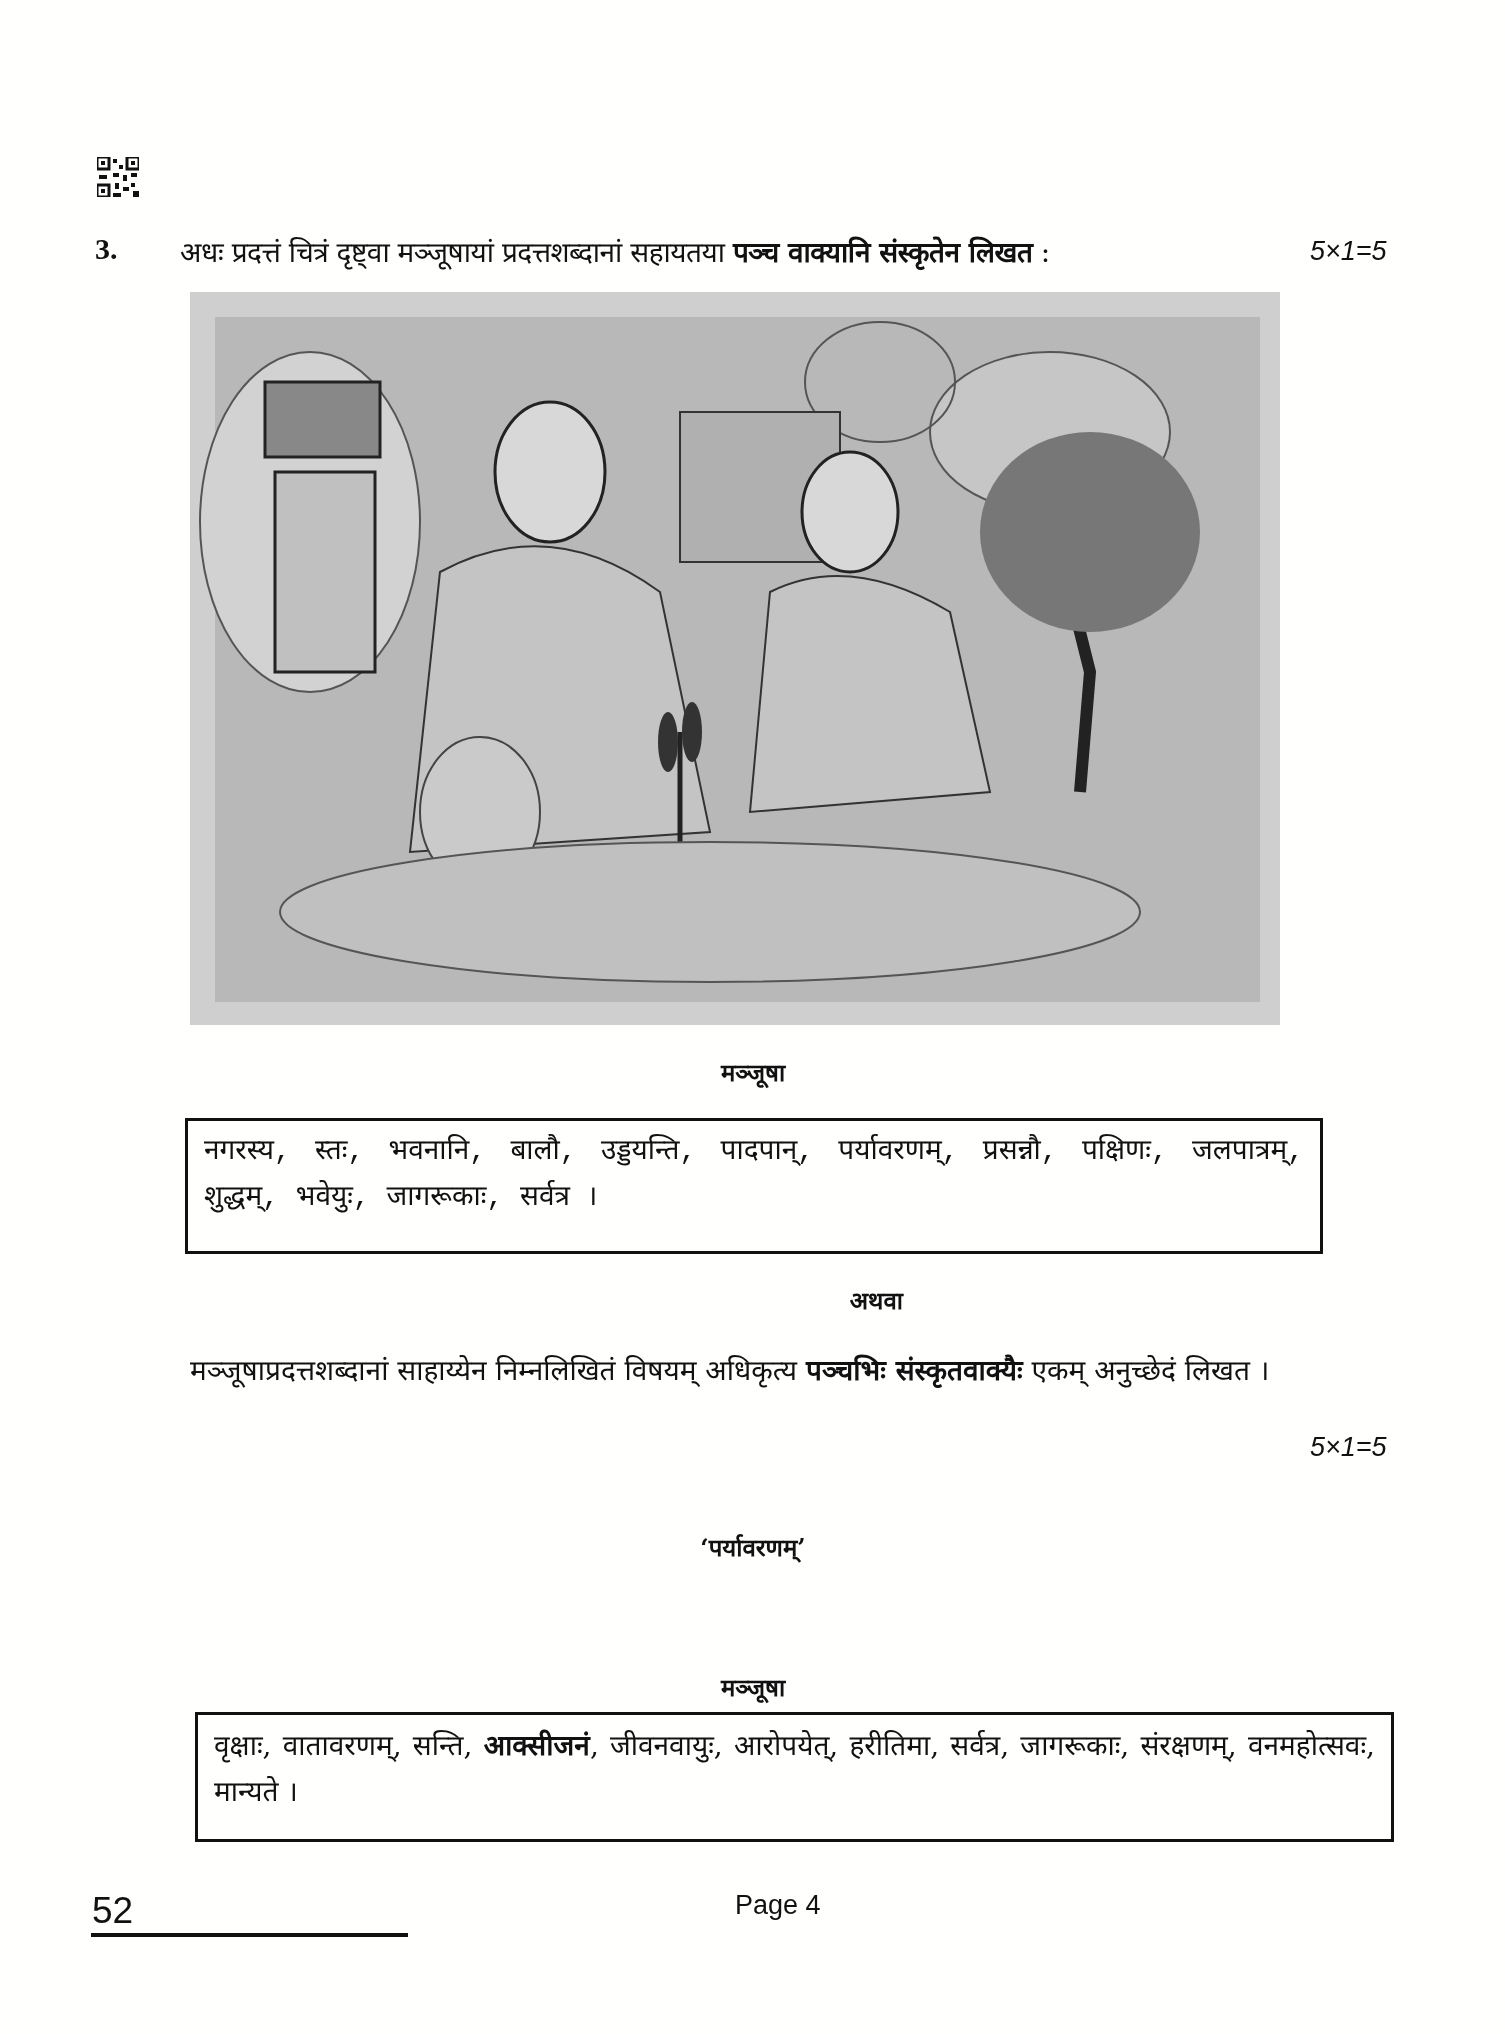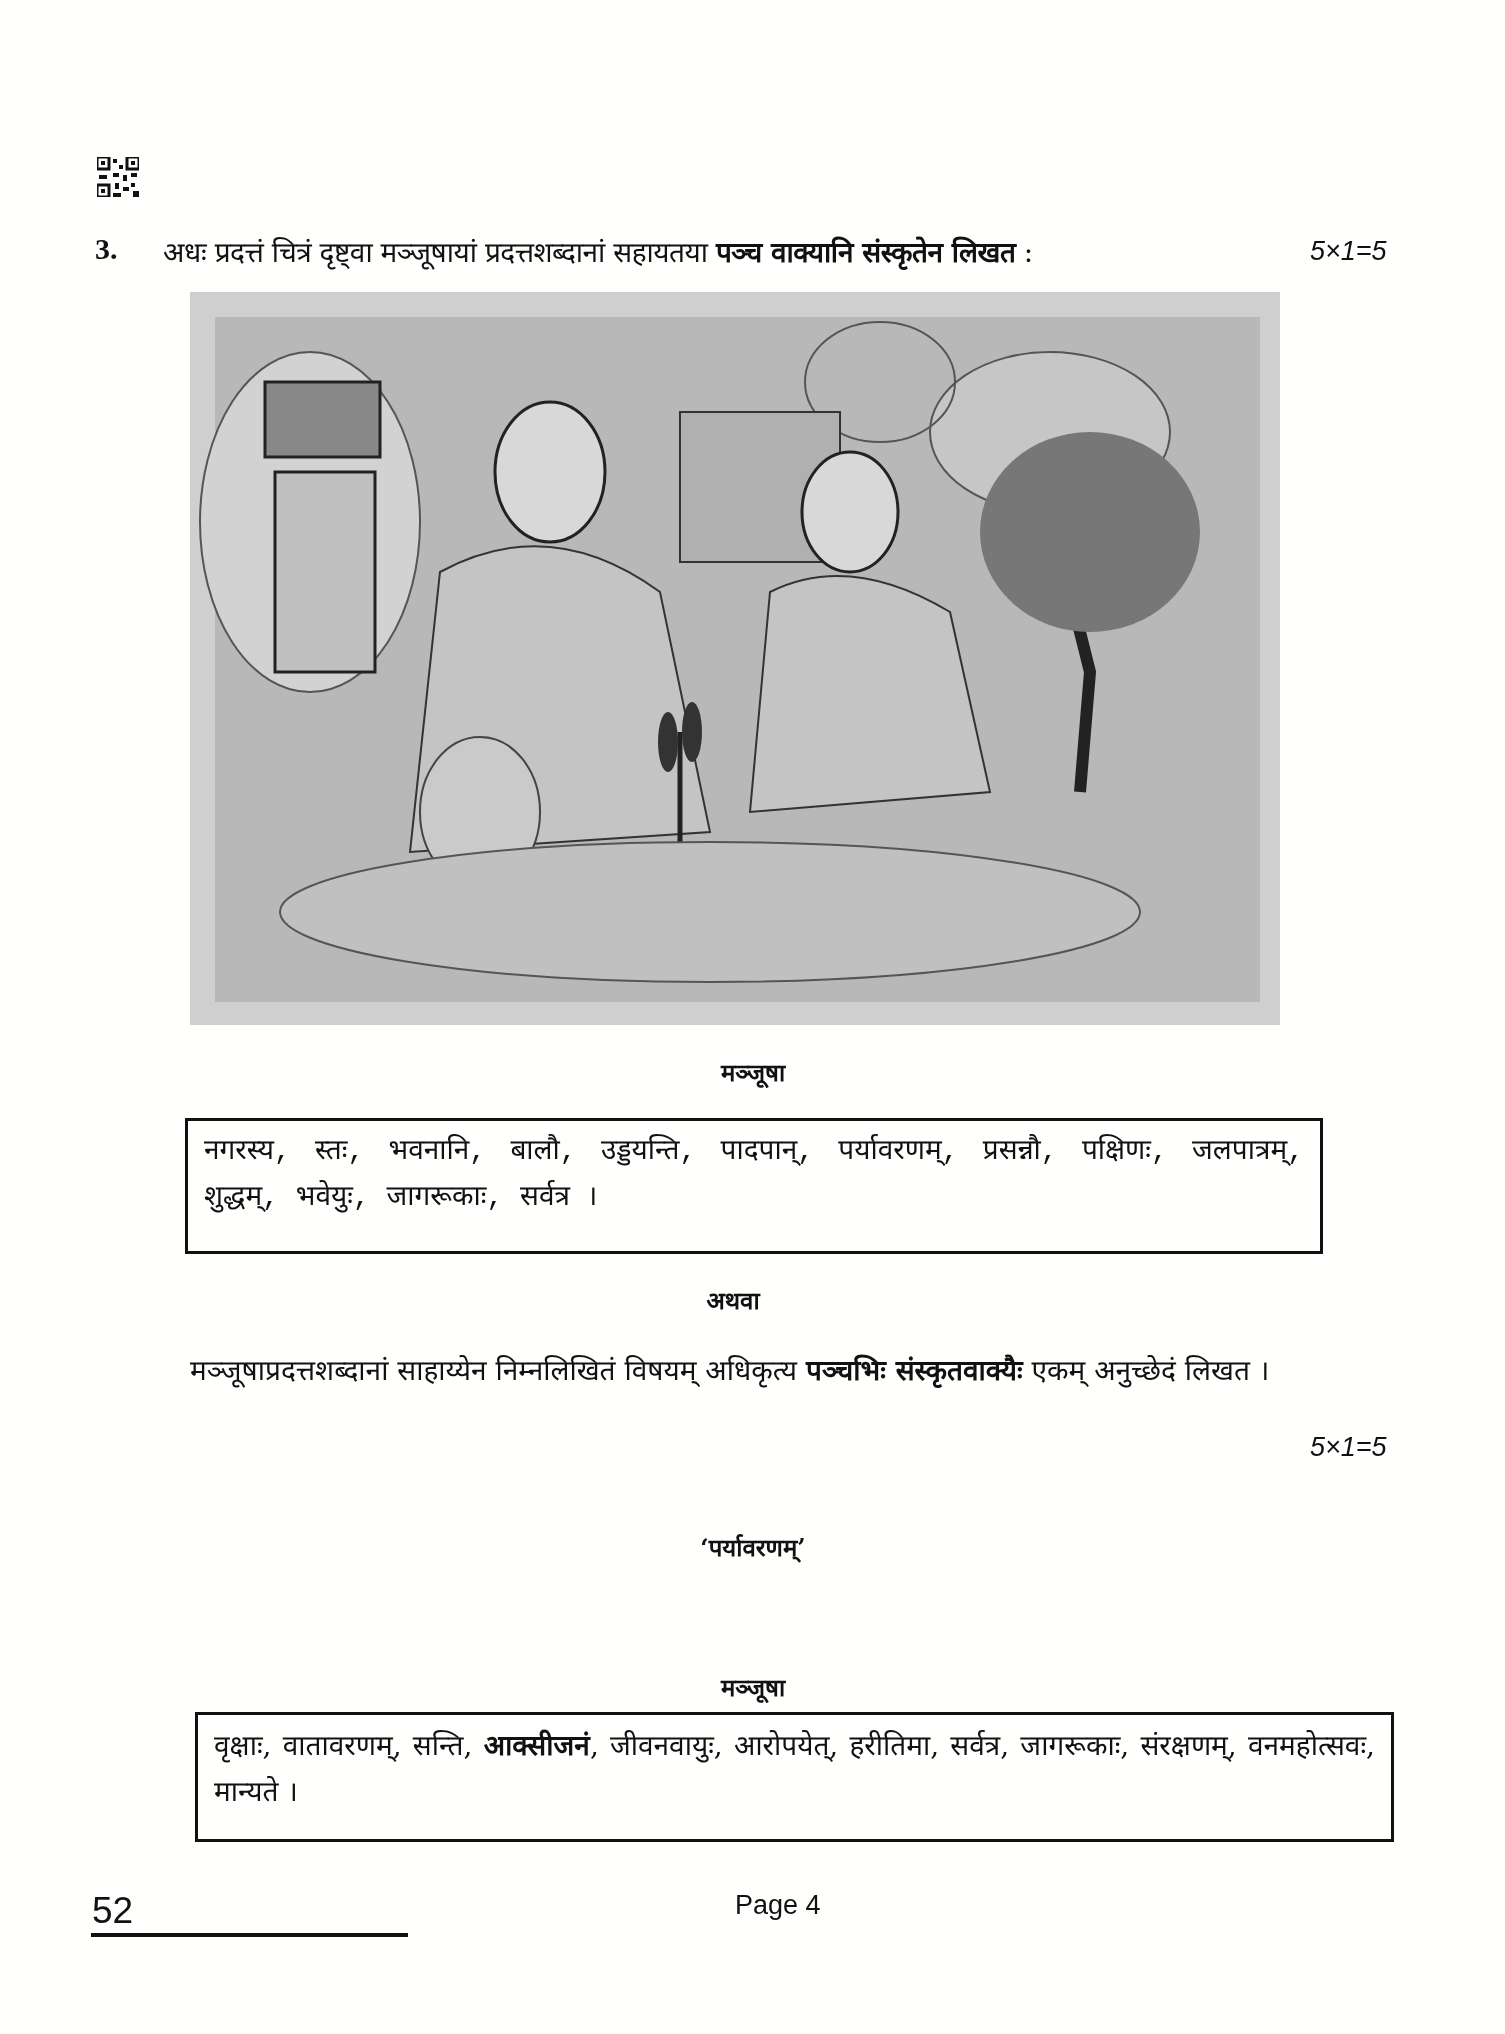--- a/index.html
+++ b/index.html
@@ -1,21 +1,21 @@
 <!DOCTYPE html>
 <html><head>
 <meta charset="utf-8">
 <style>
   html, body { margin: 0; padding: 0; background: #fffffe; }
   body { width: 1505px; height: 2034px; position: relative; overflow: hidden;
          font-family: "DejaVu Serif", "Liberation Serif", serif; color: #111; }
   .abs { position: absolute; }
   .qr { left: 97px; top: 157px; width: 42px; height: 40px; }
   .qnum { left: 95px; top: 232px; font-size: 30px; font-weight: bold; font-family: "Liberation Serif", serif; }
-  .qtext { left: 163px; top: 232px; font-size: 28px; white-space: nowrap; letter-spacing: -0.5px; }
+  .qtext { left: 180px; top: 232px; font-size: 28px; white-space: nowrap; letter-spacing: -0.5px; }
   .qtext b { font-weight: bold; }
   .marks { font-style: italic; font-family: Liberation Sans, sans-serif; font-size: 27px; }
   .marks1 { left: 1310px; top: 236px; }
   .photo { left: 190px; top: 292px; width: 1090px; height: 733px; background: #c9c9c9; overflow: hidden; }
   .heading { font-size: 24px; font-weight: bold; text-align: center; width: 300px; }
   .box { border: 3px solid #111; box-sizing: border-box; font-size: 28px; line-height: 46px; padding: 8px 16px; text-align: justify; }
   .para { font-size: 28px; line-height: 58px; text-align: justify; }
   .footer-num { left: 92px; top: 1890px; font-family: "Liberation Sans", sans-serif; font-size: 37px; }
   .footer-line { left: 91px; top: 1933px; width: 317px; height: 4px; background: #111; }
   .page { left: 705px; top: 1890px; font-family: "Liberation Sans", sans-serif; font-size: 27px; margin-left: 30px; }
@@ -81,21 +81,21 @@
 
     <ellipse cx="520" cy="620" rx="430" ry="70" fill="#c0c0c0" stroke="#555" stroke-width="2"></ellipse>
   </svg>
 </div>
 
 <div class="abs heading" style="left:603px; top:1055px;">मञ्जूषा</div>
 <div class="abs box" style="left:185px; top:1118px; width:1138px; height:136px;font-family:Liberation Mono, monospace;">
   <span>नगरस्य, स्तः, भवनानि, बालौ, उड्डयन्ति, पादपान्, पर्यावरणम्, प्रसन्नौ, पक्षिणः, जलपात्रम्, शुद्धम्, भवेयुः, जागरूकाः, सर्वत्र ।</span>
 </div>
 
-<div class="abs heading" style="left:583px; top:1283px;">अथवा</div>
+<div class="abs heading" style="left:603px; top:1283px;text-align:right;">अथवा</div>
 
 <div class="abs para" style="left:190px; top:1342px; width:1218px;">
   <span>मञ्जूषाप्रदत्तशब्दानां साहाय्येन निम्नलिखितं विषयम् अधिकृत्य </span><b>पञ्चभिः संस्कृतवाक्यैः</b><span> एकम् अनुच्छेदं लिखत ।</span>
 </div>
 <div class="abs marks" style="left:1310px; top:1432px;">5×1=5</div>
 
 <div class="abs heading" style="left:603px; top:1530px;">‘पर्यावरणम्’</div>
 
 <div class="abs heading" style="left:603px; top:1670px;">मञ्जूषा</div>
 <div class="abs box" style="left:195px; top:1712px; width:1199px; height:130px;">

